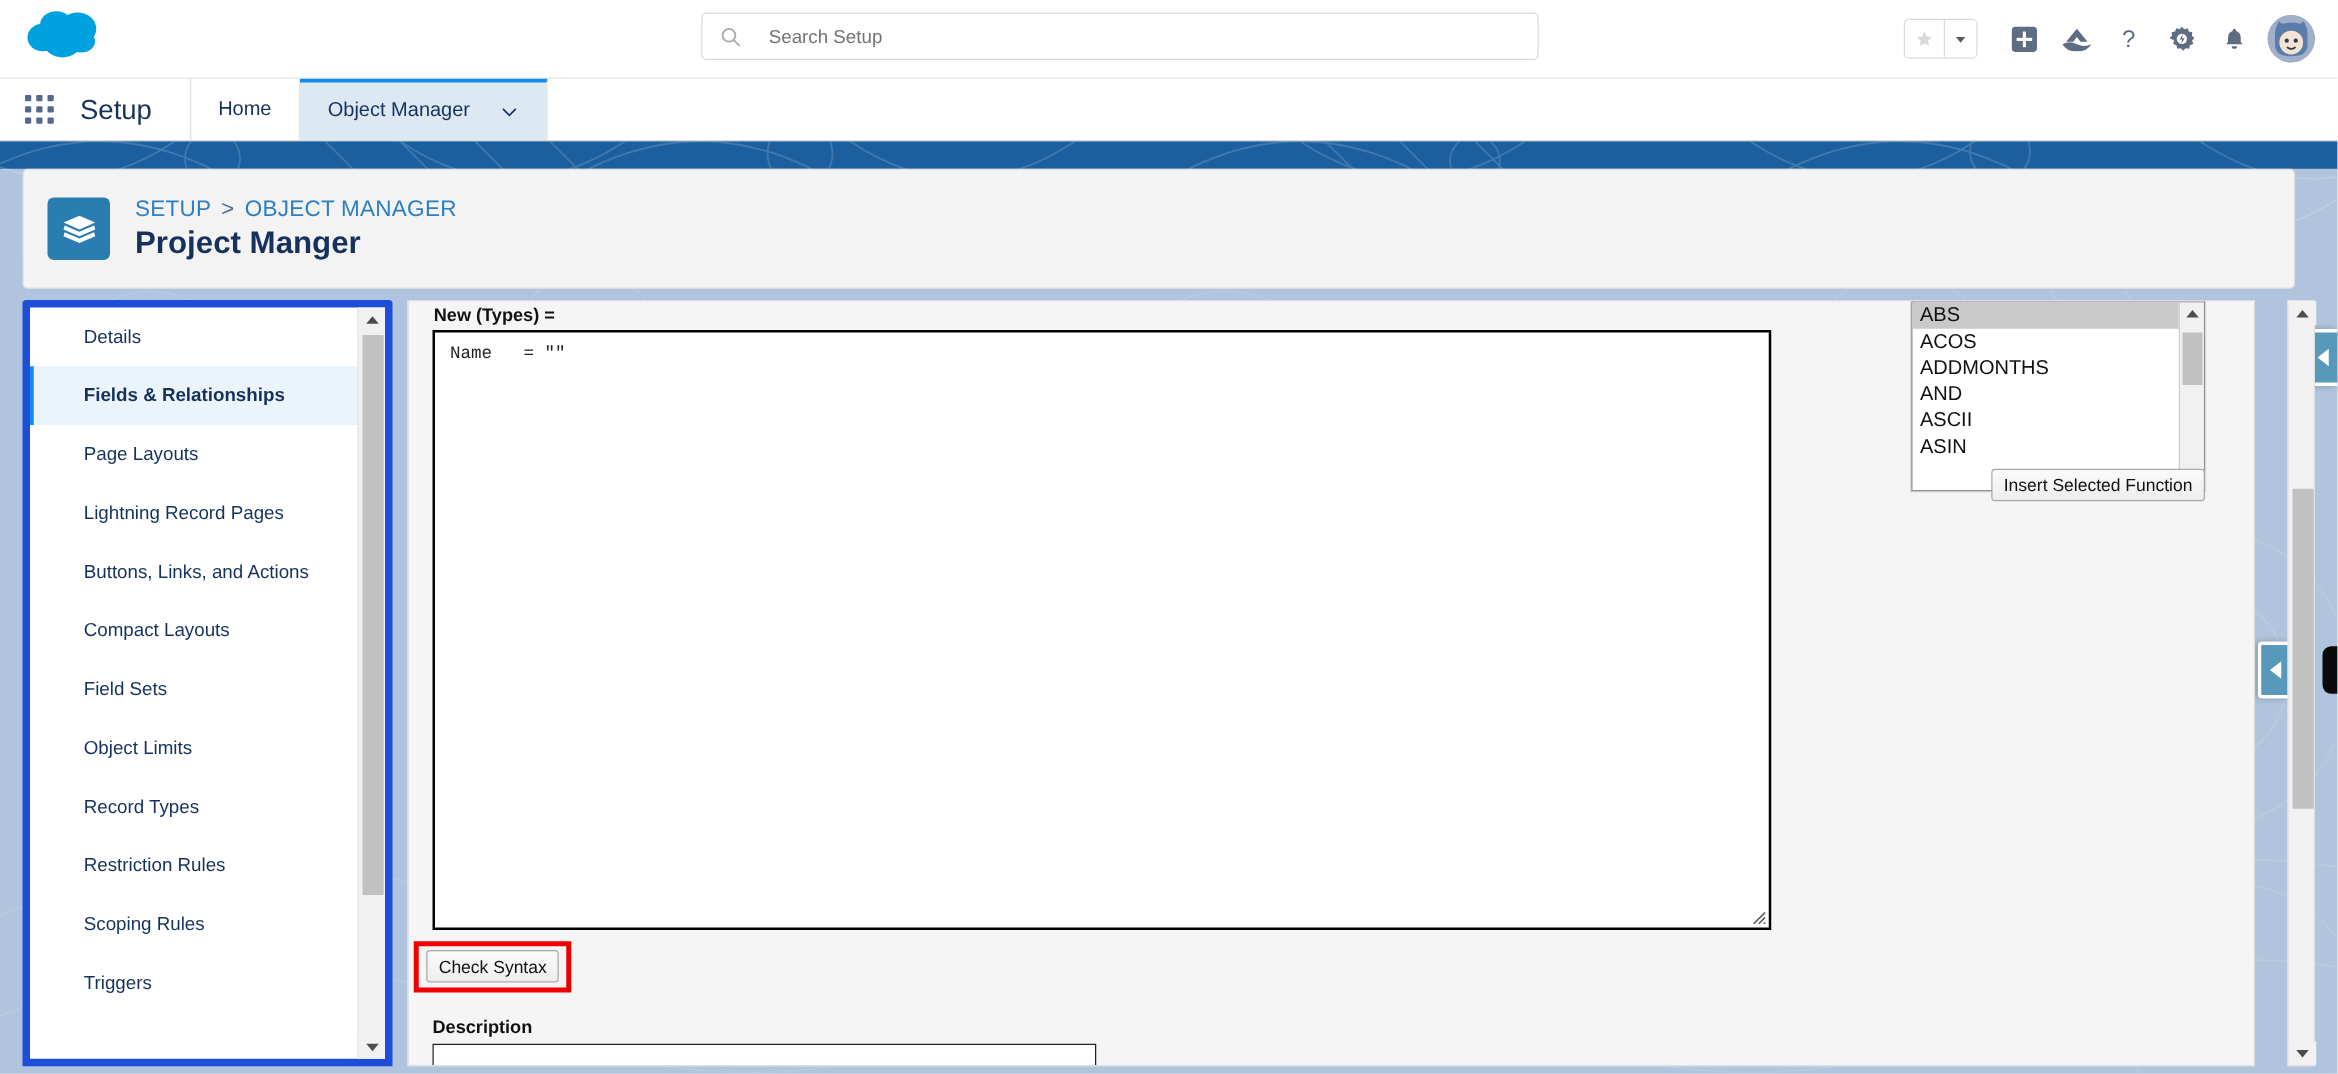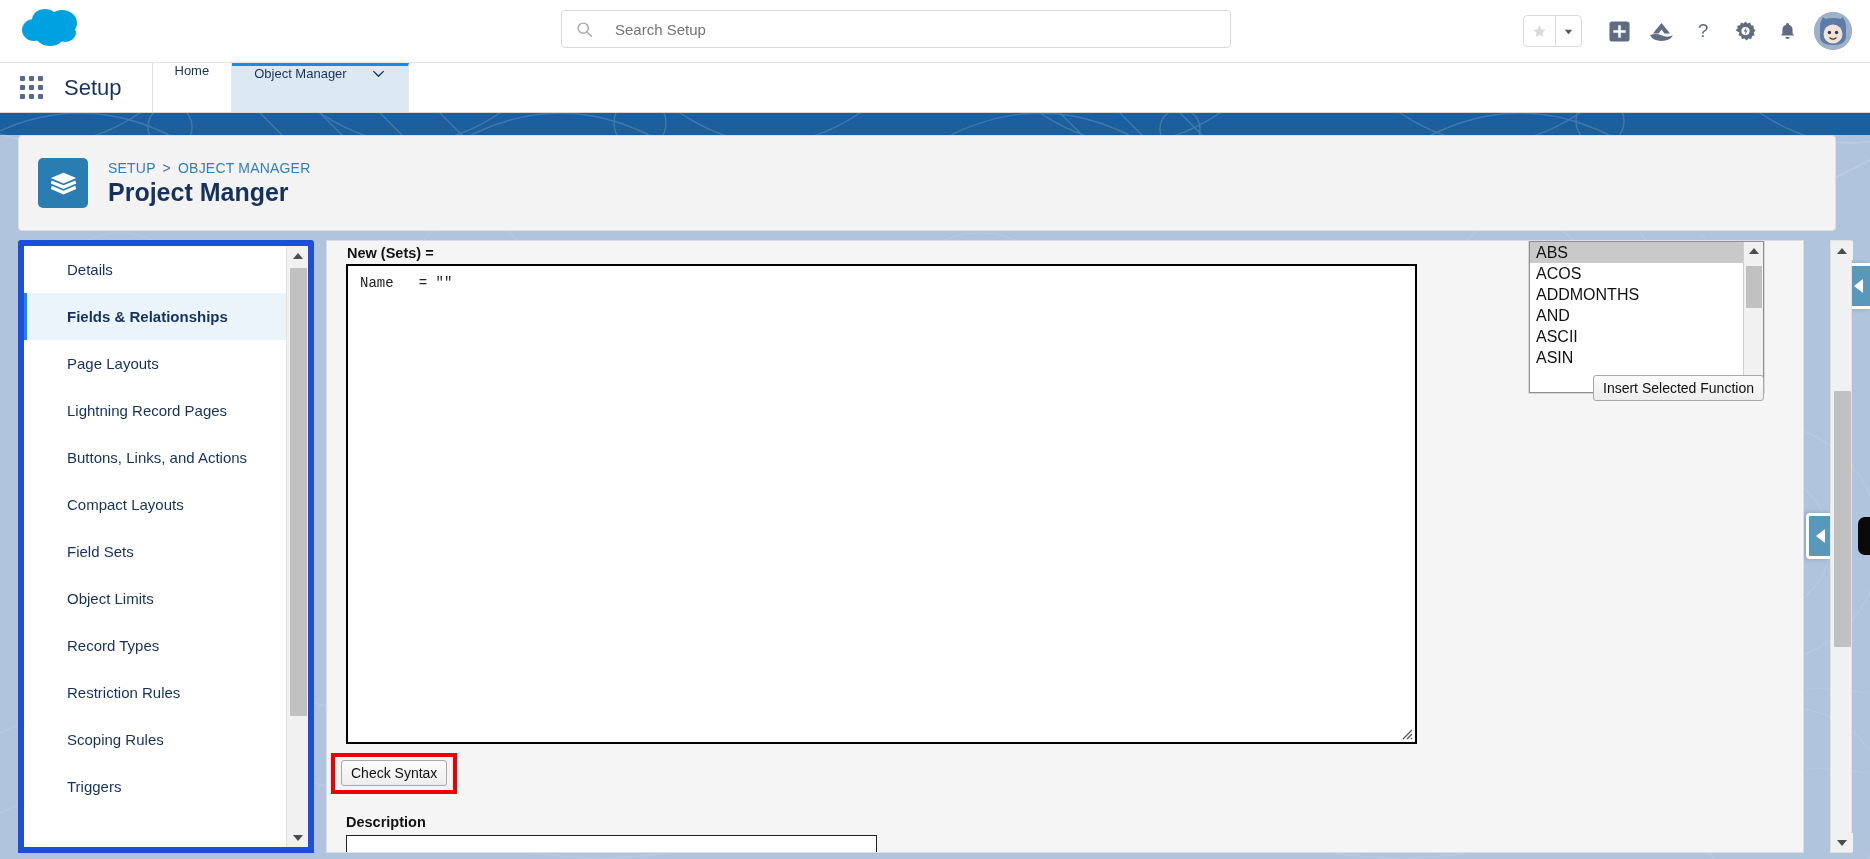--- a/index.html
+++ b/index.html
@@ -88,23 +88,23 @@
   .waffle-grid i {
     width: 5px; height: 5px; background: #54698d; border-radius: 1px; display: block;
   }
   .setup-word {
     display: flex; align-items: center;
     padding: 0 30px 0 2px;
     font-size: 22px; color: #16325c;
     border-right: 1px solid #e0e0e0;
   }
   .nav-tab {
-    display: flex; align-items: flex-start; justify-content: center;
+    display: flex; align-items: center; justify-content: center;
     padding: 0 22px;
-    font-size: 13px; color: #16325c;
+    font-size: 16px; color: #16325c;
     position: relative;
     border-right: 1px solid #e8e8e8;
     cursor: pointer;
   }
   .nav-tab.active {
     background: #dce9f3;
     border-top: 3px solid #1589ee;
   }
   .tab-caret { margin-left: 24px; display: flex; align-items: center; }
 
@@ -133,21 +133,21 @@
     padding-left: 19px;
   }
   .rh-icon {
     width: 50px; height: 50px; border-radius: 5px;
     background: #2a7db0;
     display: flex; align-items: center; justify-content: center;
     flex: 0 0 auto;
   }
   .rh-text { margin-left: 20px; }
   .breadcrumb {
-    font-size: 14px; color: #2e7fc2; letter-spacing: .2px;
+    font-size: 18px; color: #2e7fc2; letter-spacing: .2px;
   }
   .breadcrumb .sep { color: #54698d; margin: 0 3px; }
   .rh-title {
     font-size: 25px; font-weight: bold; color: #16325c;
     margin-top: 2px;
   }
 
   
   .sidebar {
     position: absolute; top: 240px; left: 18px;
@@ -552,21 +552,21 @@
       </div>
     <div class="vs-thumb" style="top:22px; height:448px;"></div>
     <div class="vs-arrow down">
         <span class="tri"></span>
       </div>
   </div>
 </div>
 
 <div class="main-panel">
 
-  <div class="formula-label">New (Sets) =</div>
+  <div class="formula-label">New (Types) =</div>
 
   <div class="formula-area">
     <div class="formula-text">Name   = ""</div>
     <span class="resize-grip">
       <svg viewBox="0 0 14 14" width="14" height="14">
         <g stroke="#555" stroke-width="1.3">
           <line x1="13" y1="4" x2="4" y2="13"></line>
           <line x1="13" y1="8" x2="8" y2="13"></line>
           <line x1="13" y1="12" x2="12" y2="13"></line>
         </g>

